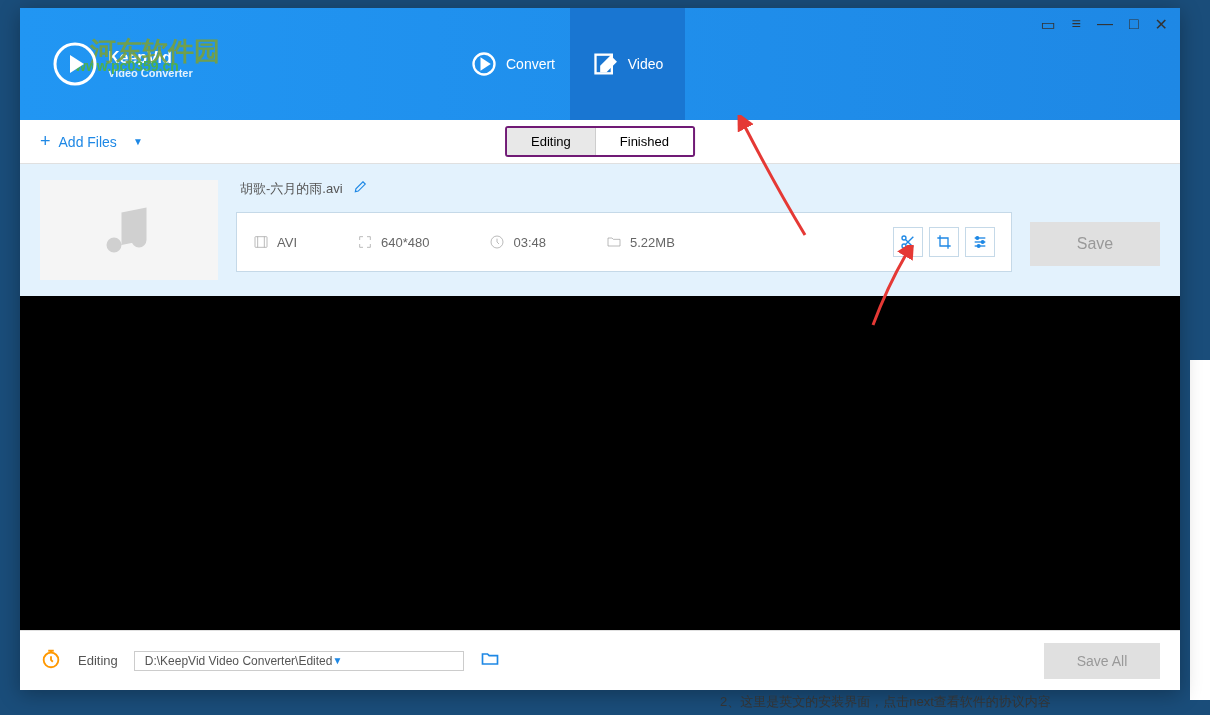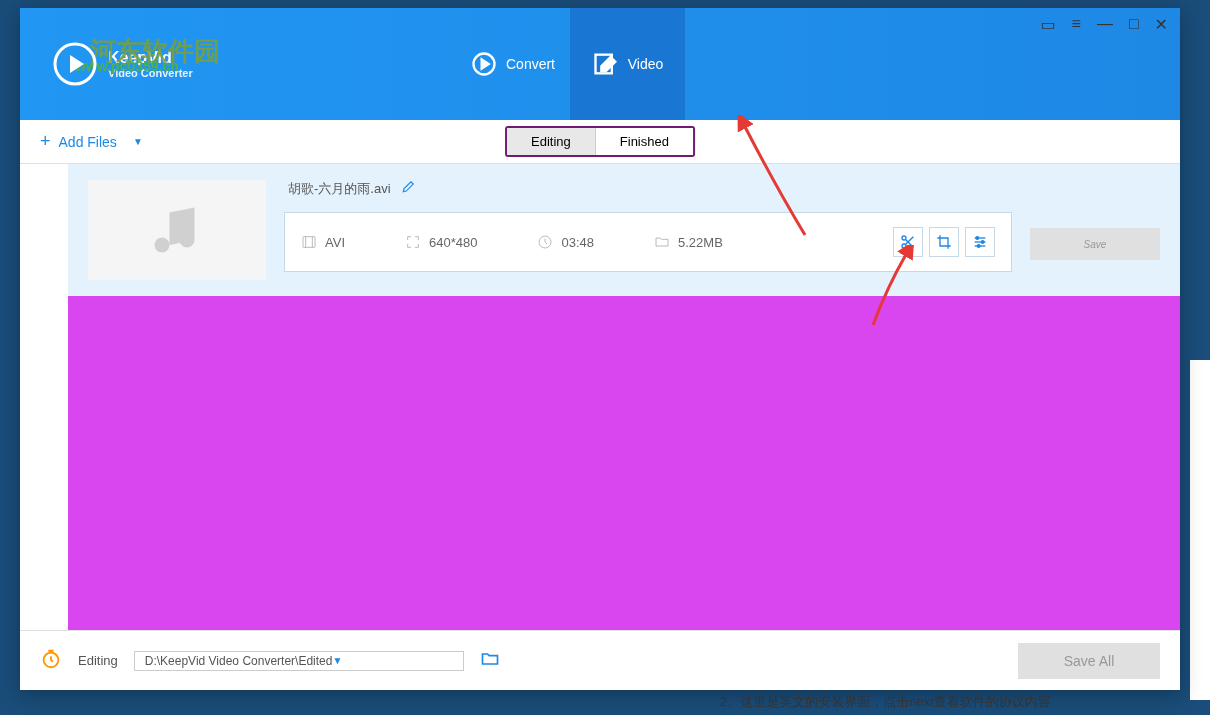--- a/index.html
+++ b/index.html
@@ -121,21 +121,21 @@
       overflow: hidden;
     }
     .sub-tab {
       padding: 6px 24px;
       font-size: 13px;
       cursor: pointer;
       background: #fff;
     }
     .sub-tab.active { background: #e8e8e8; }
     .sub-tab:first-child { border-right: 1px solid #ccc; }
-    .content { flex: 1; background: #d946ef; overflow-y: auto; margin-left: 48px; }
+    .content { flex: 1; background: #000000; overflow-y: auto; }
     .file-item {
       background: #e3f2fd;
       padding: 16px 20px;
       display: flex;
       align-items: flex-start;
       gap: 18px;
     }
     .thumb {
       width: 178px;
       height: 100px;
@@ -186,29 +186,28 @@
       border: 1px solid #c5d9e8;
       background: #fff;
       display: flex;
       align-items: center;
       justify-content: center;
       cursor: pointer;
       color: #1e88e5;
     }
     .save-btn {
       width: 130px;
-      height: 32px;
+      height: 44px;
       background: #e0e0e0;
       border: none;
       color: #999;
-      font-size: 10px;
+      font-size: 16px;
       cursor: pointer;
       align-self: center;
       margin-top: 28px;
-      font-style: italic;
     }
     .footer {
       height: 60px;
       background: #fff;
       border-top: 1px solid #e0e0e0;
       display: flex;
       align-items: center;
       padding: 0 20px;
       gap: 16px;
     }
@@ -222,21 +221,21 @@
       font-size: 12px;
       color: #555;
       display: flex;
       align-items: center;
       justify-content: flex-start;
       cursor: pointer;
     }
     .folder-icon { color: #1e88e5; cursor: pointer; }
     .save-all-btn {
       margin-left: auto;
-      width: 142px;
+      width: 116px;
       height: 36px;
       background: #e0e0e0;
       border: none;
       color: #999;
       font-size: 14px;
       cursor: pointer;
     }
     .arrow-annotation {
       position: absolute;
       pointer-events: none;

